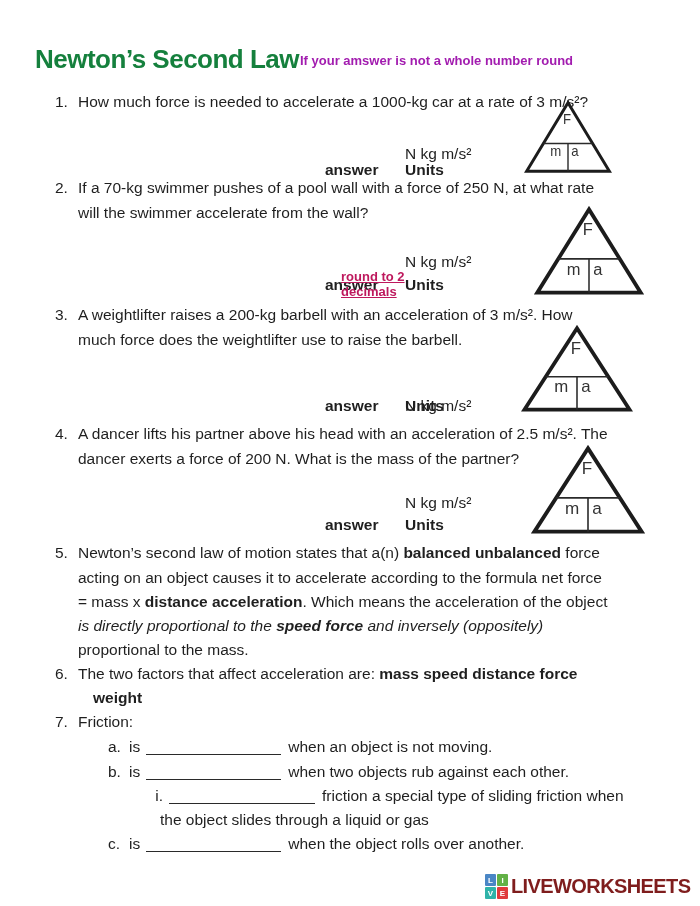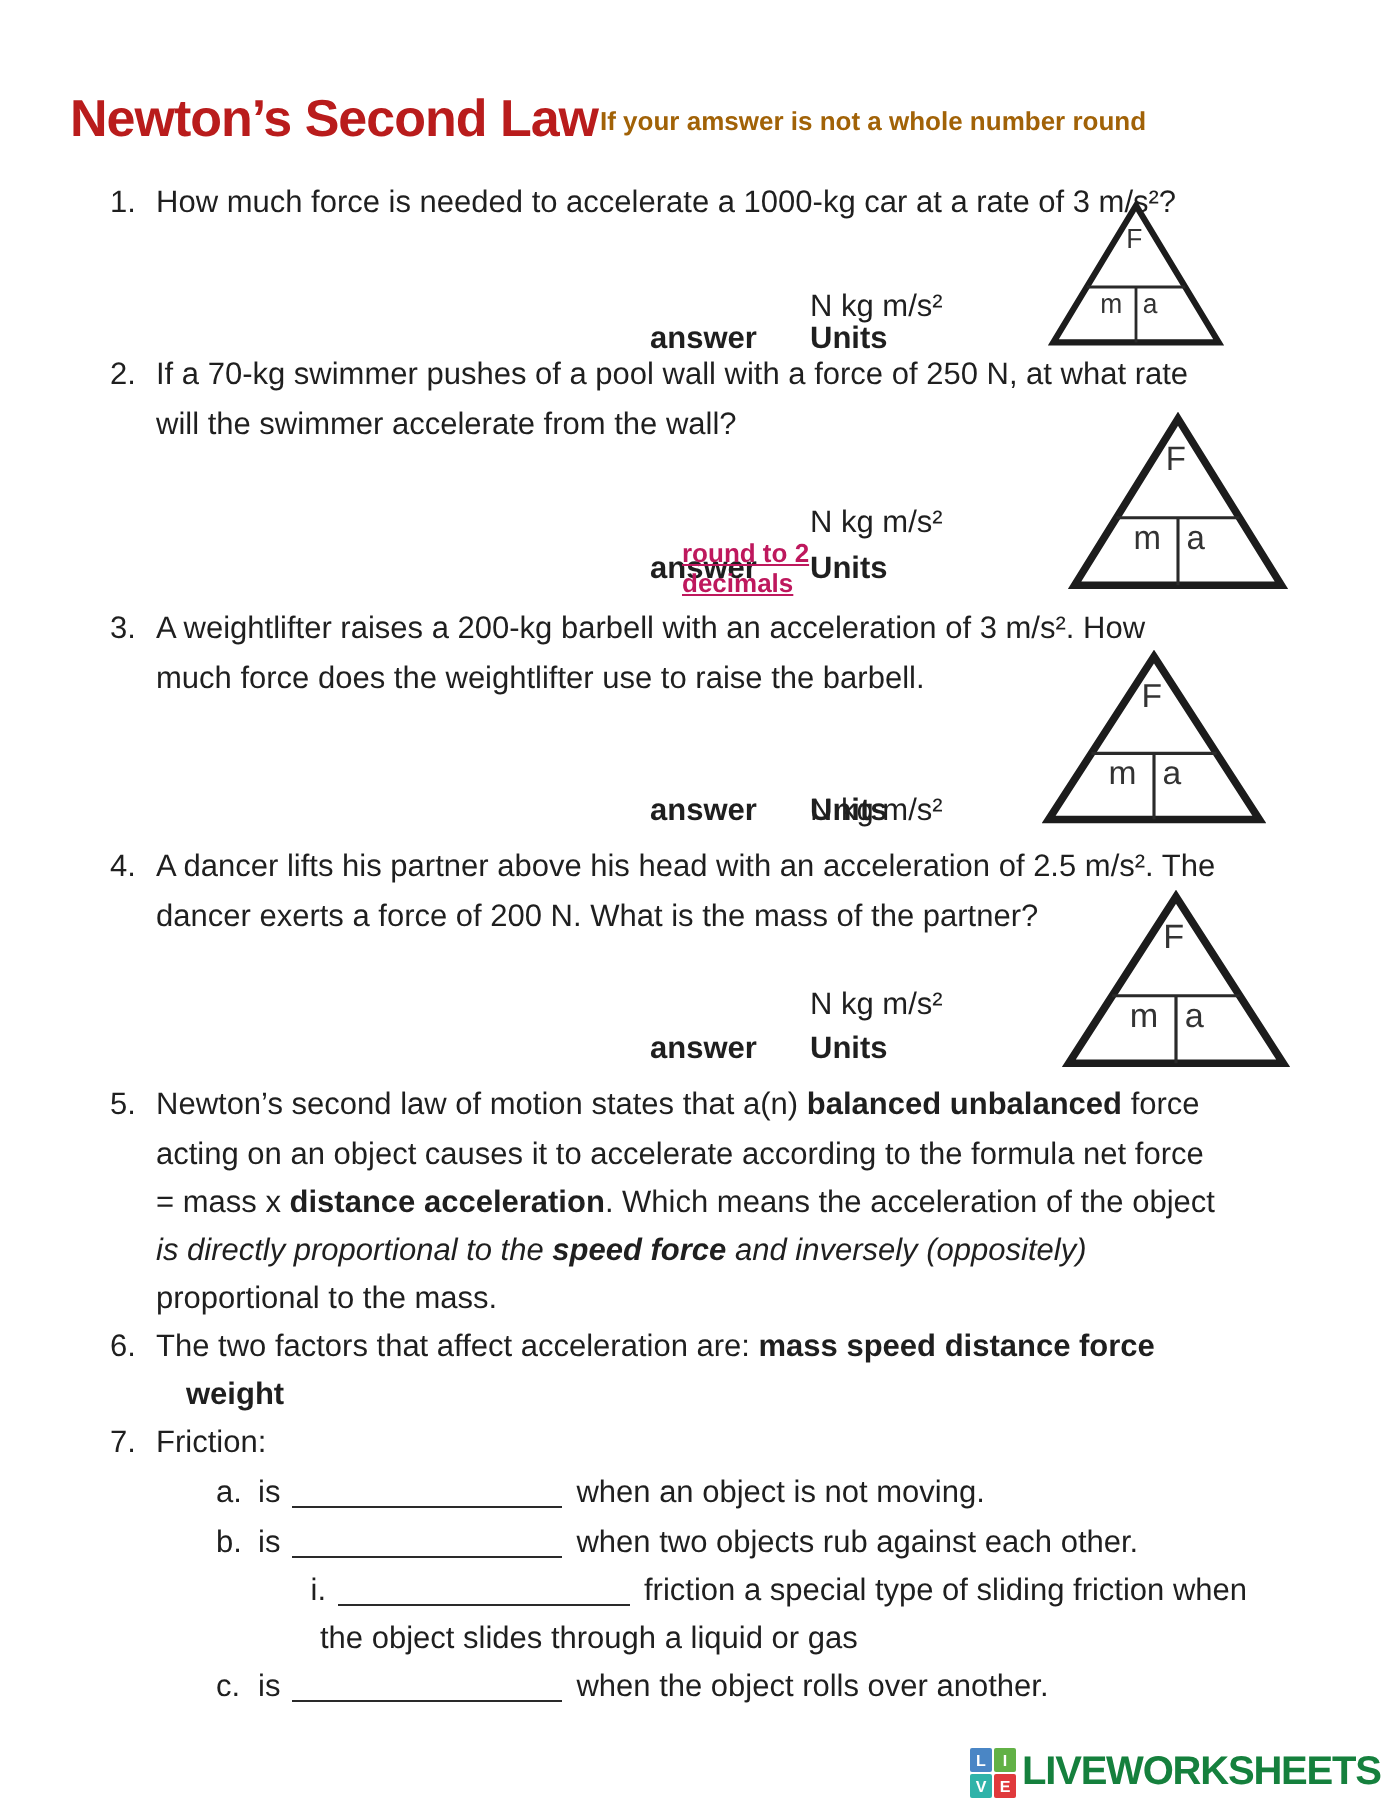--- a/index.html
+++ b/index.html
@@ -2,25 +2,25 @@
 <html><head>
 <meta charset="utf-8">
 <style>
   html,body{margin:0;padding:0;}
   body{
     width:700px;height:906px;position:relative;background:#ffffff;
     font-family:"Liberation Sans",sans-serif;color:#1f1f1f;overflow:hidden;
   }
   .abs{position:absolute;white-space:nowrap;}
   .title{
-    left:35px;top:44px;font-size:26px;font-weight:bold;color:#b91c1c;
+    left:35px;top:44px;font-size:26px;font-weight:bold;color:#15803d;
     letter-spacing:-0.5px;
   }
   .hdr-note{
-    left:300px;top:53px;font-size:13px;font-weight:bold;color:#a16207;
+    left:300px;top:53px;font-size:13px;font-weight:bold;color:#a21caf;
     line-height:16px;
   }
   .line{font-size:15.5px;line-height:20px;}
   .qnum{display:inline-block;width:23px;}
   .subnum{display:inline-block;width:21px;}
   .b{font-weight:bold;}
   .ans-row{font-size:15.5px;font-weight:bold;}
   .ans-label{display:inline-block;width:80px;margin-top:45px;}
   .units-val{font-size:15.5px;}
   .round-note{
@@ -43,21 +43,21 @@
   }
   .logo-grid{
     display:grid;grid-template-columns:11px 11px;grid-template-rows:12px 12px;
     gap:1px;
   }
   .logo-cell{
     color:#fff;font-size:8px;font-weight:bold;display:flex;
     align-items:center;justify-content:center;border-radius:1px;
   }
   .logo-text{
-    font-size:20px;font-weight:800;color:#15803d;letter-spacing:-0.6px;
+    font-size:20px;font-weight:800;color:#7f1d1d;letter-spacing:-0.6px;
   }
 </style>
 </head>
 <body>
 
 <div class="abs title">Newton’s Second Law</div>
 <div class="abs hdr-note">
   <div>If your amswer is not a whole number round</div>
 </div>
 

